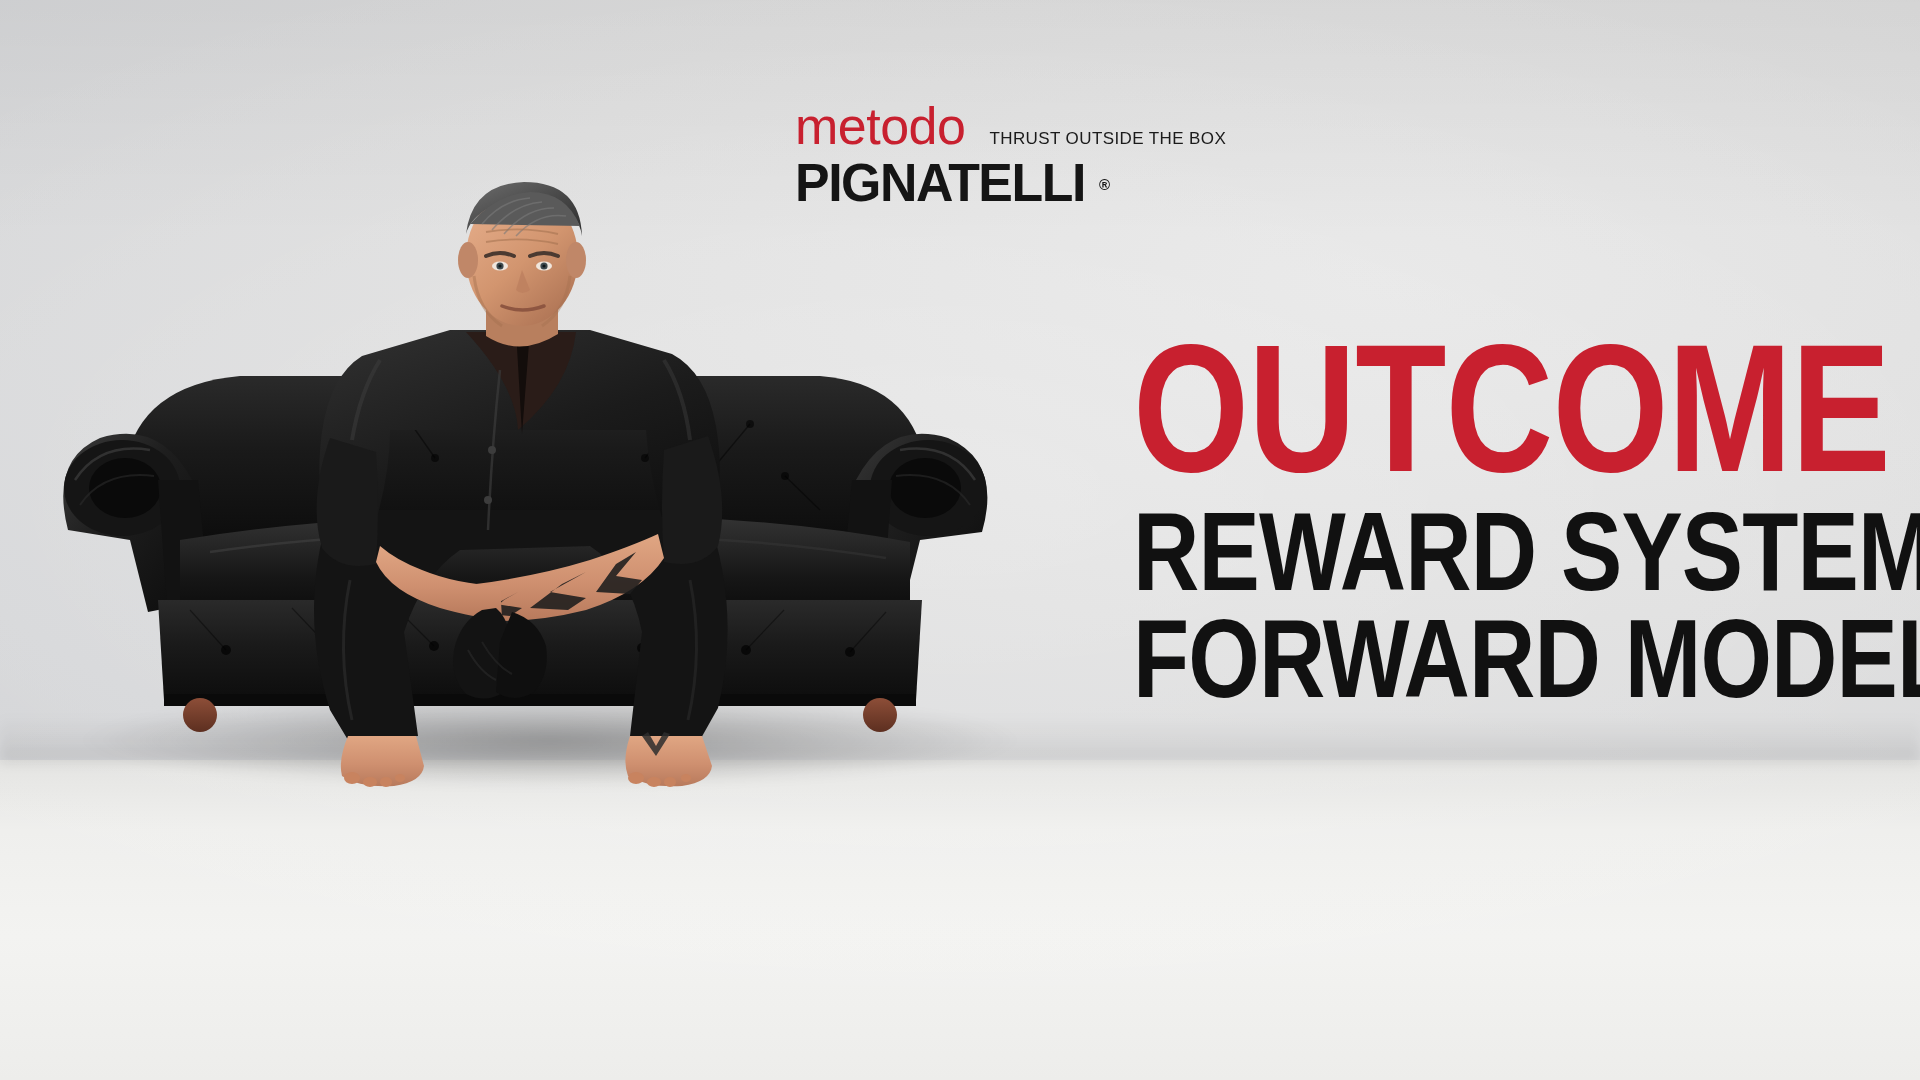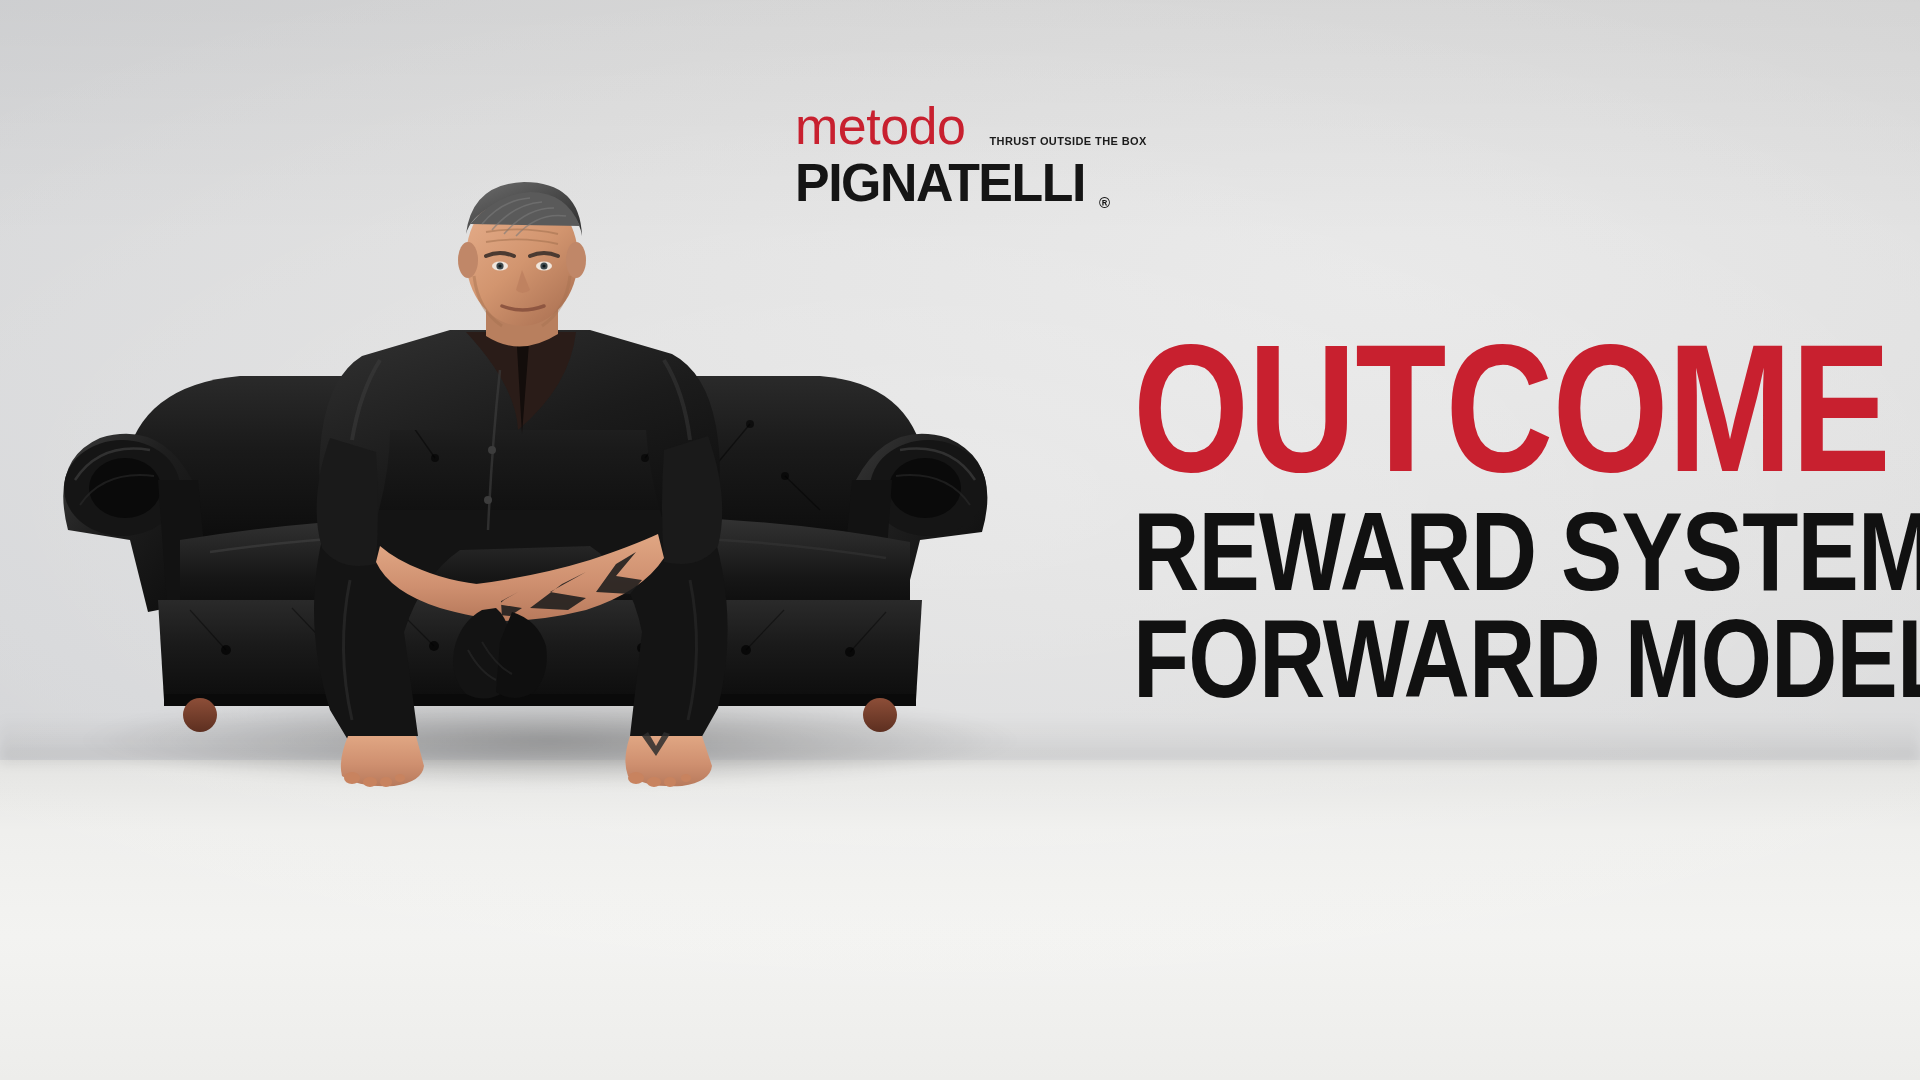--- a/index.html
+++ b/index.html
@@ -37,24 +37,24 @@
   
   .logo{
     position:absolute; left:795px; top:100px; width:380px;
   }
   .logo-top{ display:flex; align-items:flex-end; gap:24px; }
   .logo-metodo{
     font-size:52px; font-weight:400; letter-spacing:-.5px;
     color:#c8202f; line-height:1; font-family:"Liberation Sans", sans-serif;
   }
   .logo-tagline{
-    font-size:11px; font-weight:700; letter-spacing:.4px;
+    font-size:17px; font-weight:400; letter-spacing:.4px;
     color:#1b1b1b; line-height:1; padding-bottom:5px; white-space:nowrap;
   }
-  .logo-bottom{ display:flex; align-items:flex-end; margin-top:2px; }
+  .logo-bottom{ display:flex; align-items:center; margin-top:2px; }
   .logo-pignatelli{
     font-size:54px; font-weight:700; letter-spacing:-1.5px;
     color:#151515; line-height:1.05;
     transform:scaleX(.96); transform-origin:left center;
   }
   .logo-reg{ font-size:15px; font-weight:700; color:#151515; margin-left:2px; margin-top:4px; }
 
   
   .headline{
     position:absolute; left:1133px; top:325px; width:700px;

